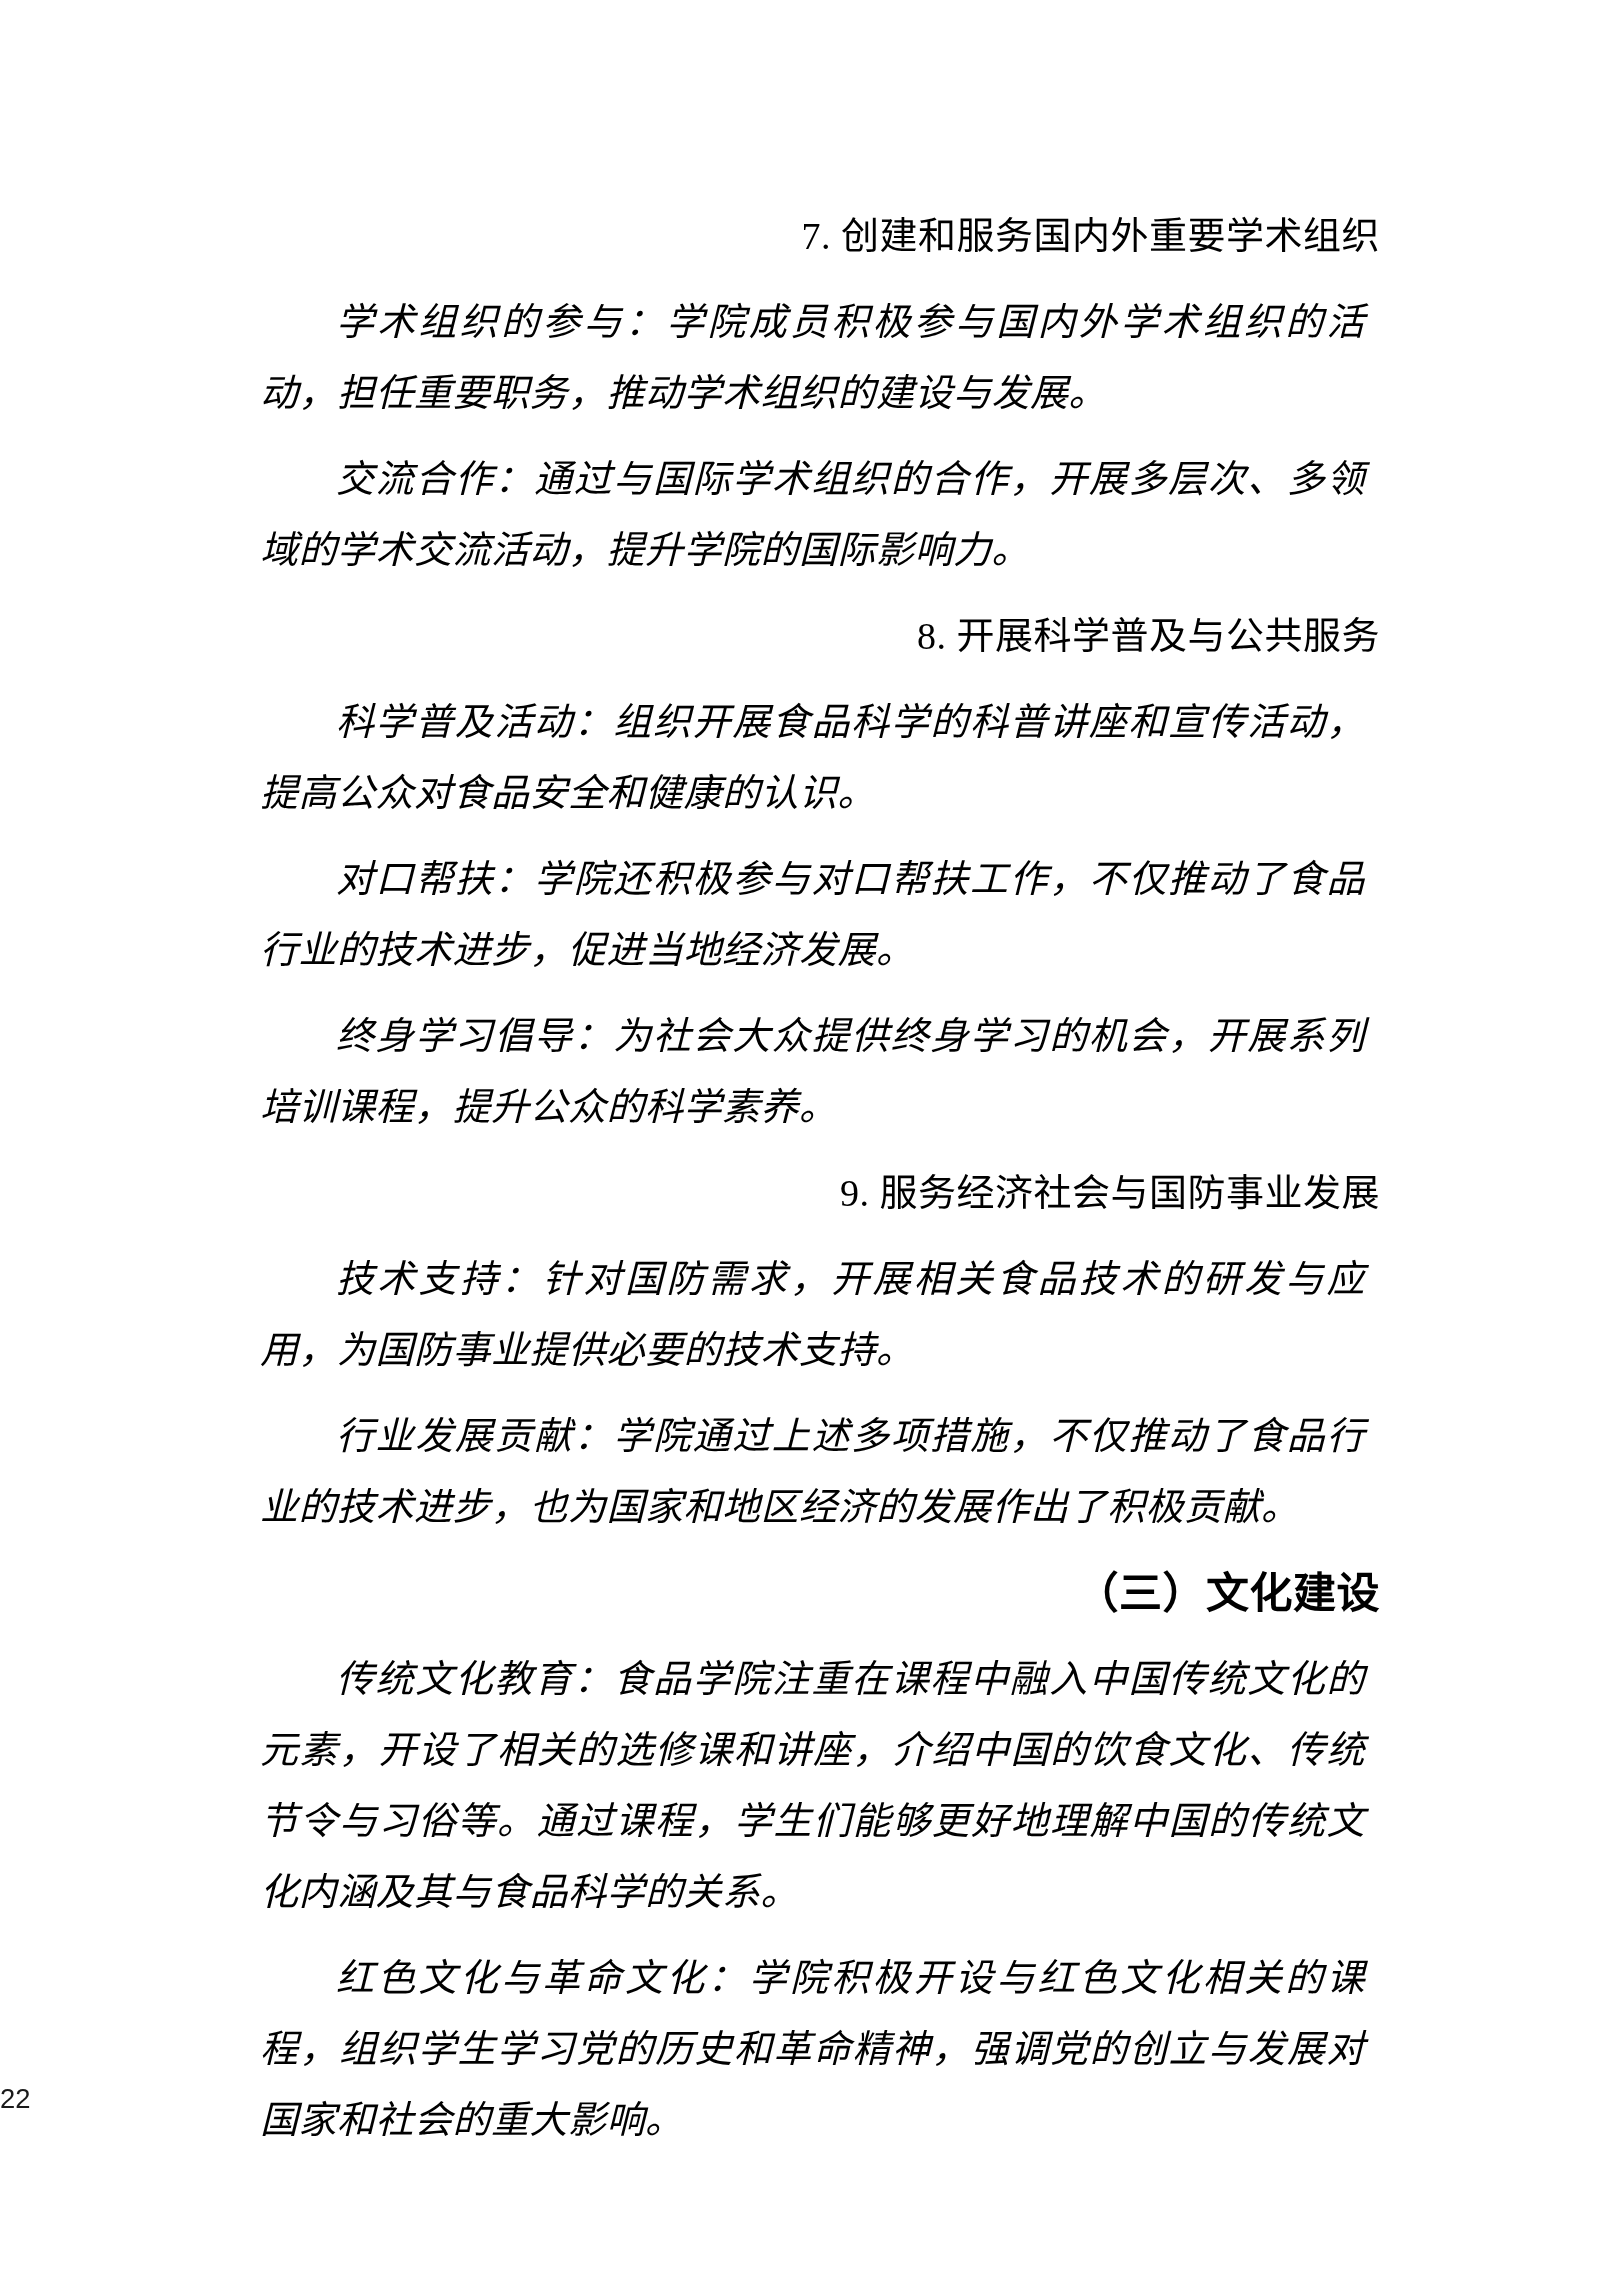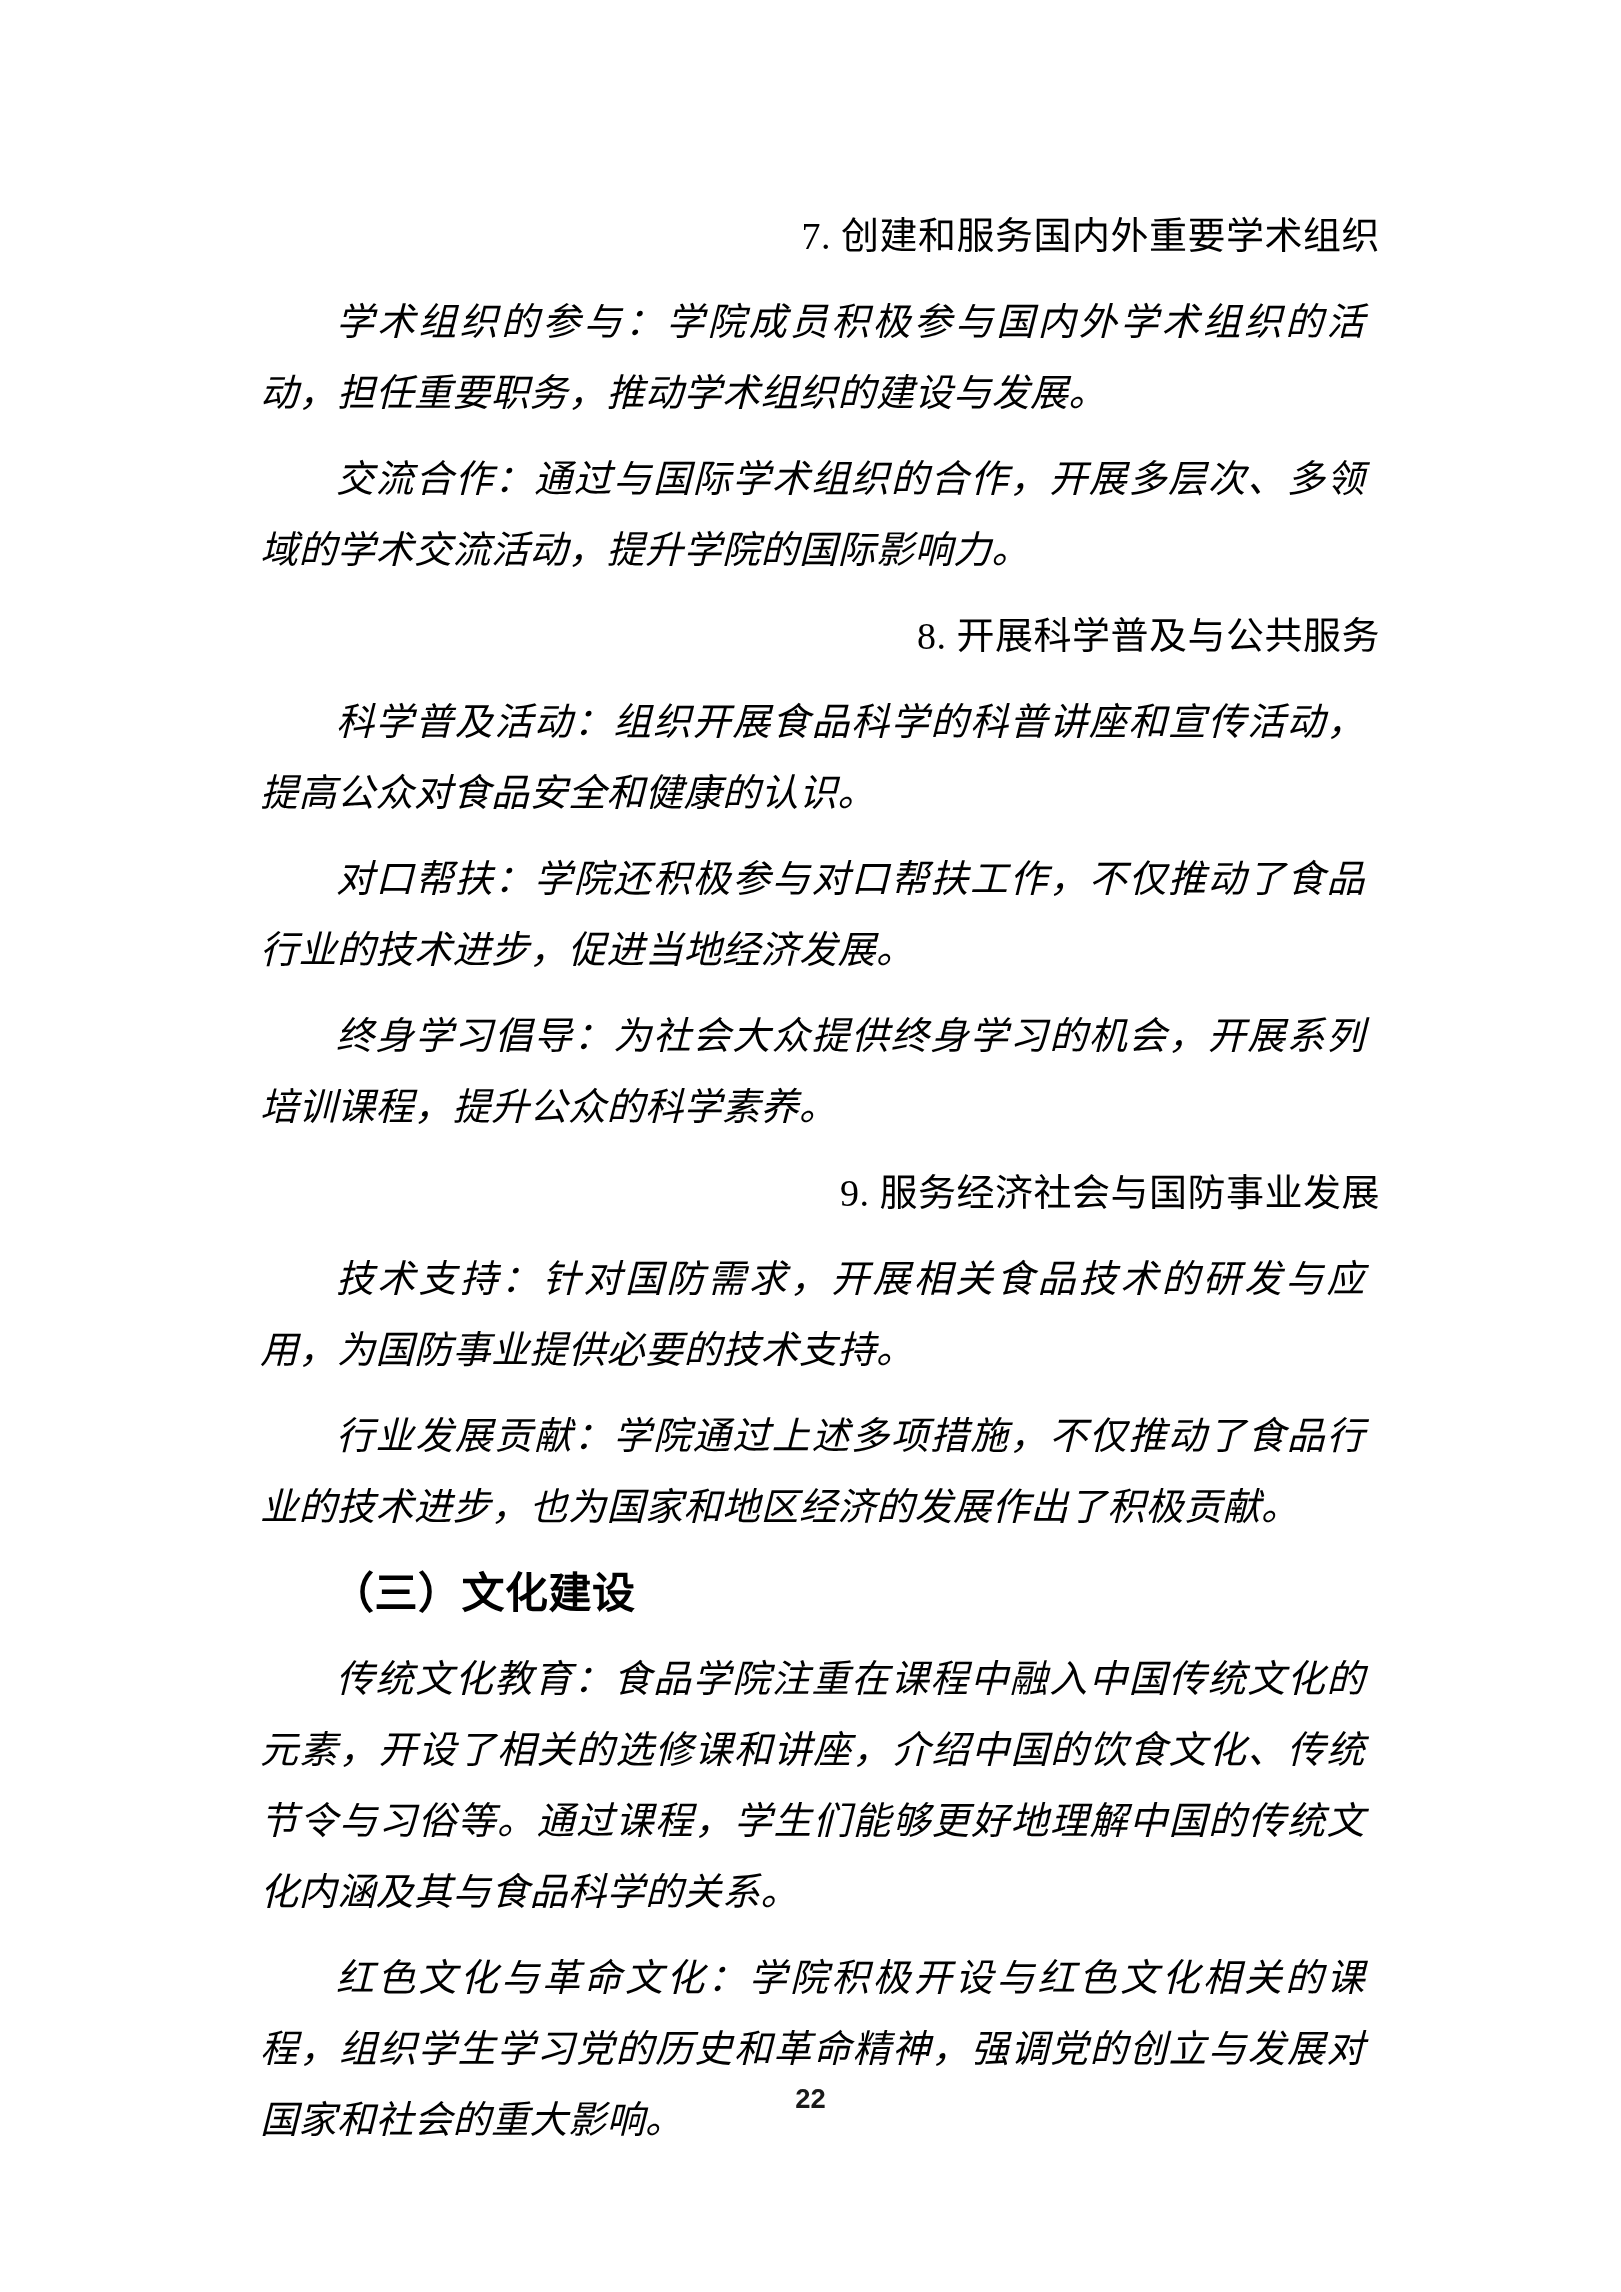--- a/index.html
+++ b/index.html
@@ -36,33 +36,31 @@
     margin: 15px;
     text-indent: 2em;
     font-style: italic;
   }
   .sec-heading {
     margin: 0;
     text-indent: 2em;
     font-size: 43px;
     line-height: 71px;
     font-weight: bold;
-    text-align: left;
+    text-align: right;
   }
   .page-number {
     position: absolute;
     top: 2082px;
     left: 0;
     width: 100%;
-    text-align: center;
     font-size: 27.4px;
     line-height: 33px;
     font-family: "Liberation Sans", "DejaVu Sans", sans-serif;
     color: #1a1a1a;
-    font-weight: bold;
   }
 </style>
 </head>
 <body>
 
 <div class="page">
 
   <div class="text-block">
     <p class="num-heading">7. 创建和服务国内外重要学术组织</p>
     <p class="body-para">学术组织的参与：学院成员积极参与国内外学术组织的活动，担任重要职务，推动学术组织的建设与发展。</p>

